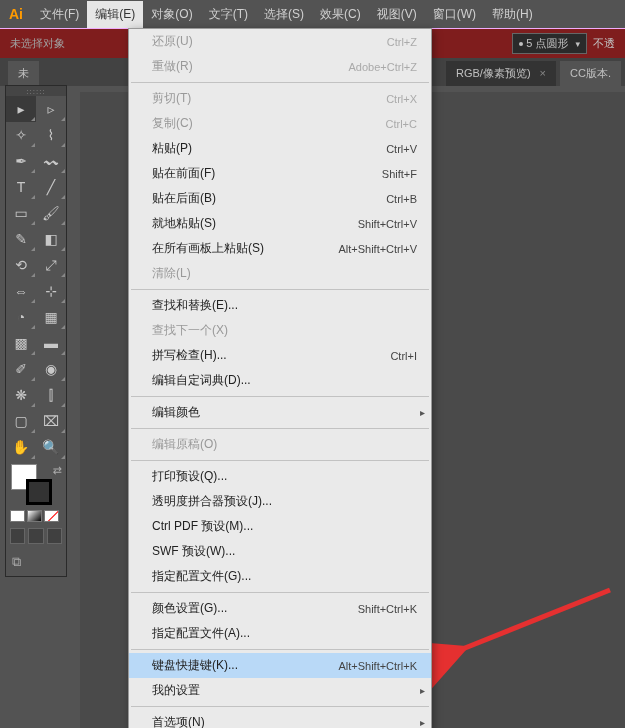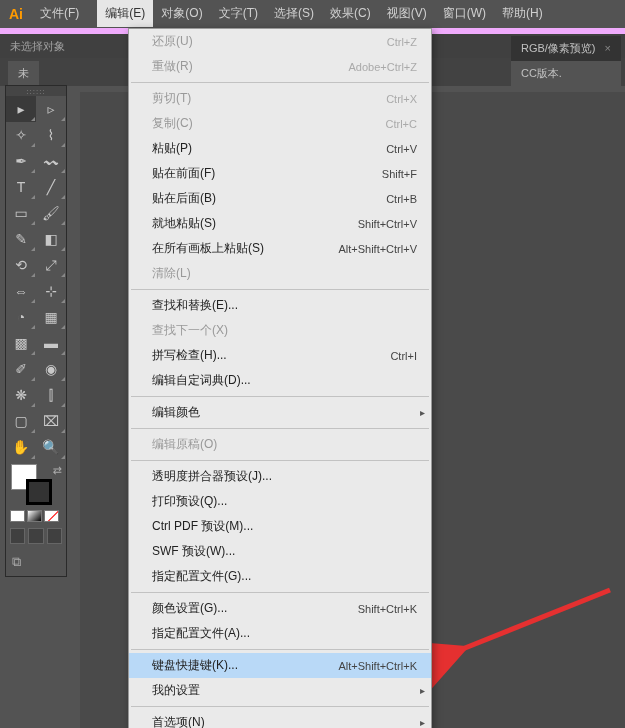--- a/index.html
+++ b/index.html
@@ -1,35 +1,35 @@
 <!DOCTYPE html>
 <html><head>
   <meta charset="utf-8">
   <style>
     * { margin: 0; padding: 0; box-sizing: border-box; font-family: "Microsoft YaHei", Arial, sans-serif; }
     body { width: 625px; height: 728px; background: #535353; overflow: hidden; position: relative; }
     
     
-    .menubar { background: #535353; height: 28px; display: flex; align-items: flex-start; color: #d0d0d0; font-size: 12px; }
+    .menubar { background: #535353; height: 28px; display: flex; align-items: flex-end; color: #d0d0d0; font-size: 12px; }
     .app-icon { width: 32px; height: 28px; display: flex; align-items: center; justify-content: center; background: #535353; color: #ff9a00; font-weight: bold; font-size: 14px; }
     .menubar-item { padding: 5px 8px; cursor: default; }
-    .menubar-item.active { background: #e6e6e6; color: #333; margin-left: 10px; }
-    
-    
-    .optionsbar { background: #404040; height: 30px; display: flex; align-items: center; padding: 0 10px; color: #c0c0c0; font-size: 11px; border-top: 6px solid #f0abfc; }
+    .menubar-item.active { background: #e6e6e6; color: #333; }
+    
+    
+    .optionsbar { background: #7f1d1d; height: 30px; display: flex; align-items: center; padding: 0 10px; color: #c0c0c0; font-size: 11px; border-top: 1px solid #f0abfc; }
     .no-selection { color: #a0a0a0; }
     .stroke-options { margin-left: auto; display: flex; align-items: center; gap: 6px; }
     .stroke-preview { background: #2a2a2a; border: 1px solid #666; padding: 2px 6px; display: flex; align-items: center; gap: 3px; font-size: 11px; color: #c0c0c0; }
     .stroke-dot { width: 4px; height: 4px; background: #c0c0c0; border-radius: 50%; }
     
     
     .tabbar { background: #424242; height: 28px; display: flex; align-items: flex-end; padding-left: 8px; color: #c0c0c0; font-size: 11px; }
     .doc-tab { padding: 5px 10px; margin-right: 4px; background: #535353; }
     .doc-tab-active { background: #333; }
-    .doc-tab-right { margin-left: auto; display: flex; flex-direction: column; }
+    .doc-tab-right { margin-left: auto; display: flex; }
     .close-x { margin-left: 6px; color: #888; }
     
     
     .tools-panel { position: absolute; left: 5px; top: 85px; width: 62px; background: #535353; border: 1px solid #2a2a2a; }
     .tools-handle { height: 10px; background: #454545; display: flex; align-items: center; justify-content: center; }
     .tools-handle-dots { color: #888; font-size: 8px; letter-spacing: 1px; }
     .tools-grid { display: grid; grid-template-columns: 1fr 1fr; }
     .tool { width: 30px; height: 26px; display: flex; align-items: center; justify-content: center; color: #c8c8c8; font-size: 14px; position: relative; cursor: default; }
     .tool.selected { background: #3a3a3a; }
     .tool-corner { position: absolute; bottom: 1px; right: 1px; width: 0; height: 0; border-left: 4px solid transparent; border-bottom: 4px solid #888; }
@@ -227,24 +227,24 @@
     <div class="separator"></div>
     <div class="menu-item submenu">
       <span>编辑颜色</span>
     </div>
     <div class="separator"></div>
     <div class="menu-item disabled">
       <span>编辑原稿(O)</span>
     </div>
     <div class="separator"></div>
     <div class="menu-item">
+      <span>打印预设(Q)...</span>
+    </div>
+    <div class="menu-item">
       <span>透明度拼合器预设(J)...</span>
-    </div>
-    <div class="menu-item">
-      <span>打印预设(Q)...</span>
     </div>
     <div class="menu-item">
       <span>Ctrl PDF 预设(M)...</span>
     </div>
     <div class="menu-item">
       <span>SWF 预设(W)...</span>
     </div>
     <div class="menu-item">
       <span>指定配置文件(G)...</span>
     </div>

